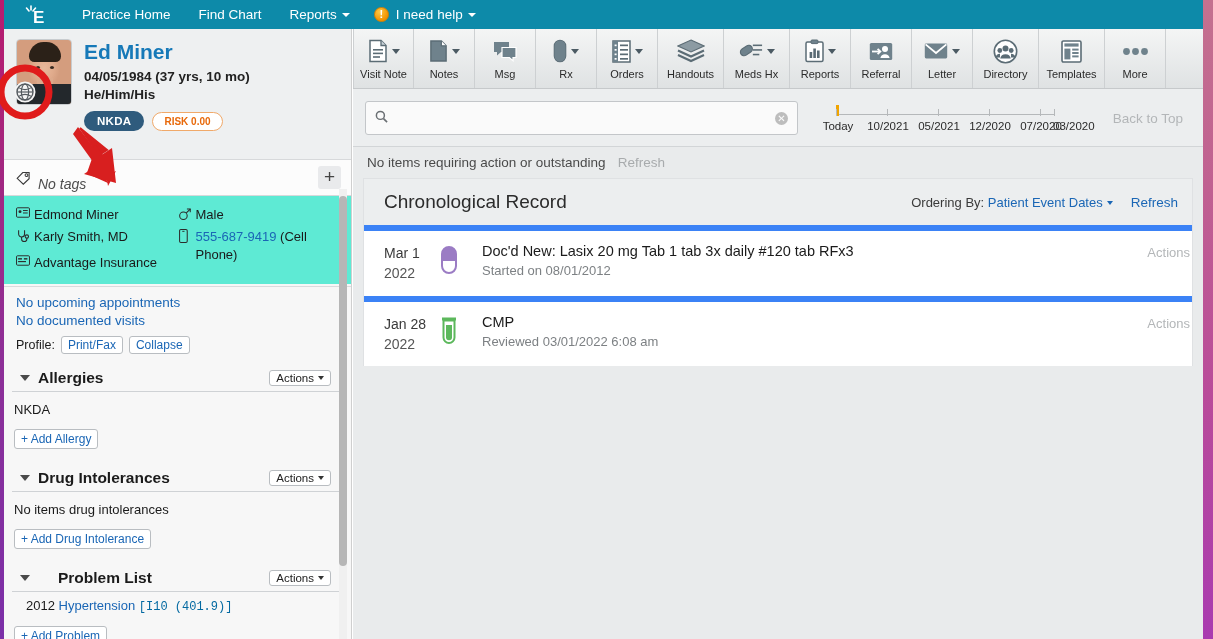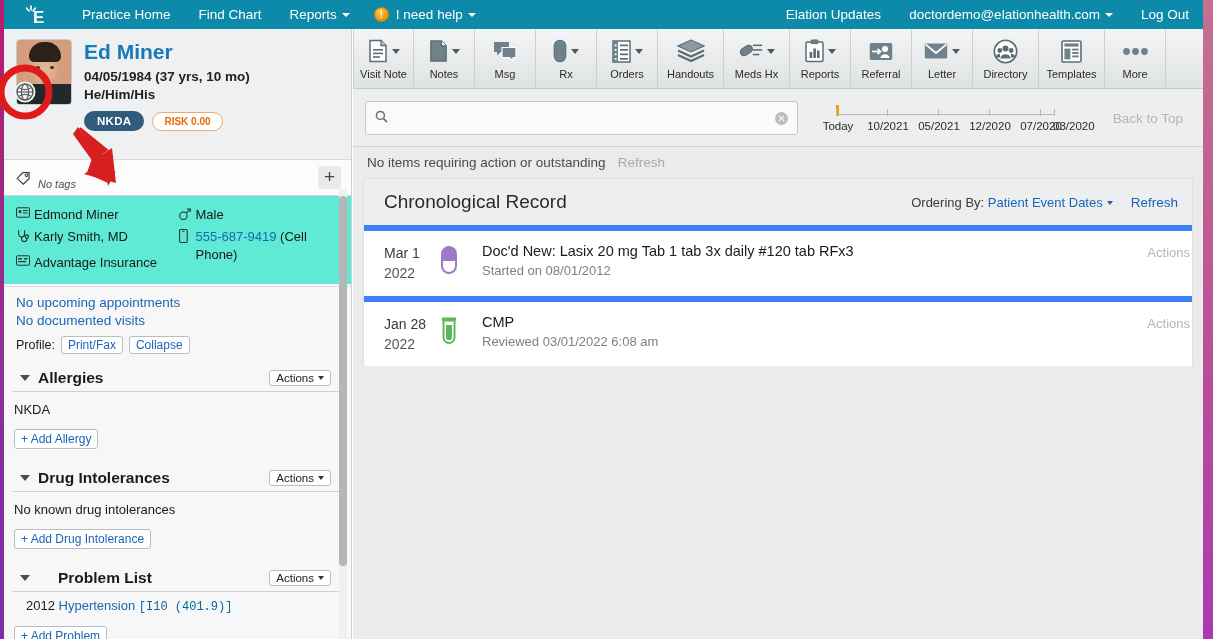--- a/index.html
+++ b/index.html
@@ -96,21 +96,21 @@
   }
   .badge-risk {
     background: #fff; color: #e8690a; border: 1px solid #f0a96a; font-size: 10px;
     font-weight: 700; border-radius: 11px; padding: 3px 11px; cursor: pointer;
   }
   .tags-row {
     display: flex; align-items: center; height: 36px; padding: 0 10px 0 12px;
     background: #fcfcfc; border-bottom: 1px solid #d7d9db;
   }
   .tag-icon { margin-right: 7px; display: inline-flex; }
-  .tags-text { font-style: italic; color: #4d4d4d; font-size: 11px; margin-top: 12px; }
+  .tags-text { font-style: italic; color: #4d4d4d; font-size: 14px; margin-top: 12px; }
   .plus-btn {
     margin-left: auto; width: 23px; height: 23px; background: #e9eaec;
     border-radius: 3px; color: #444; font-size: 19px; line-height: 21px;
     text-align: center; cursor: pointer; font-weight: 400;
   }
   .demo-grid {
     display: flex; padding: 10px 12px 8px 12px; font-size: 13px; color: #1a1a1a;
     background:#5eead4;
   }
   .demo-col { width: 50%; }
@@ -257,25 +257,20 @@
       <div class="nav-link"><span>Practice Home</span></div>
       <div class="nav-link"><span>Find Chart</span></div>
       <div class="nav-link"><span>Reports</span><i class="caret-w"></i></div>
       <div class="help-wrap">
         <span class="warn-icon">
             <span>!</span>
           </span>
         <span style="color:#fff;font-size:13.5px;">I need help</span>
         <i class="caret-w"></i>
       </div>
-    </div>
-    <div class="nav-right">
-      <div class="nav-link"><span>Elation Updates</span></div>
-      <div class="nav-link"><span>doctordemo@elationhealth.com</span><i class="caret-w"></i></div>
-      <div class="nav-link"><span>Log Out</span></div>
     </div>
   </div>
 
   <div class="sidebar">
 
     <div class="pt-header">
       <div class="avatar-box">
         <div class="face">
           <div class="hair"></div>
           <div class="eye l"></div>
@@ -385,21 +380,21 @@
     </div>
     <div class="sect-body">NKDA</div>
     <span class="add-btn">+ Add Allergy</span>
 
     
     <div class="sect-head" style="margin-top:8px;">
       <i class="tri-down"></i>
       <span class="sect-title">Drug Intolerances</span>
       <span class="actions-btn"><span>Actions</span><i class="caret-d"></i></span>
     </div>
-    <div class="sect-body">No known drug intolerances</div>
+    <div class="sect-body">No items drug intolerances</div>
     <span class="add-btn">+ Add Drug Intolerance</span>
 
     
     <div class="sect-head" style="margin-top:8px;gap:20px;">
       <i class="tri-down"></i>
       <span class="sect-title">Problem List</span>
       <span class="actions-btn"><span>Actions</span><i class="caret-d"></i></span>
     </div>
     <div class="prob-row">
       <span>2012</span>

